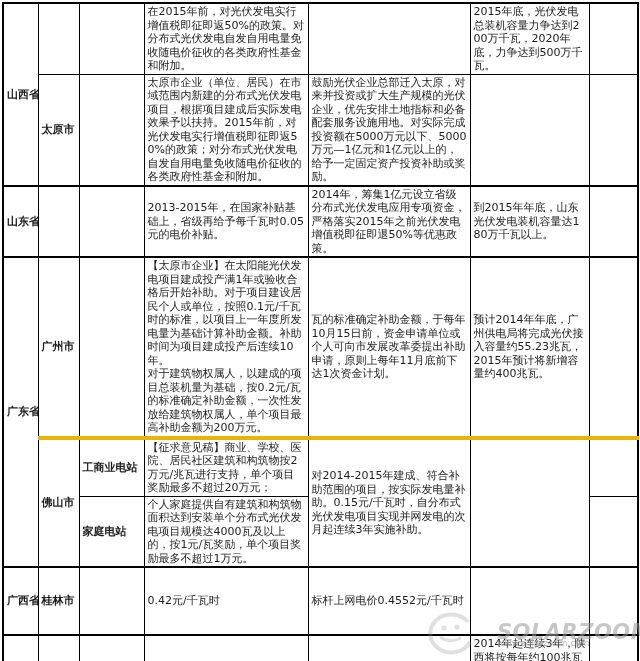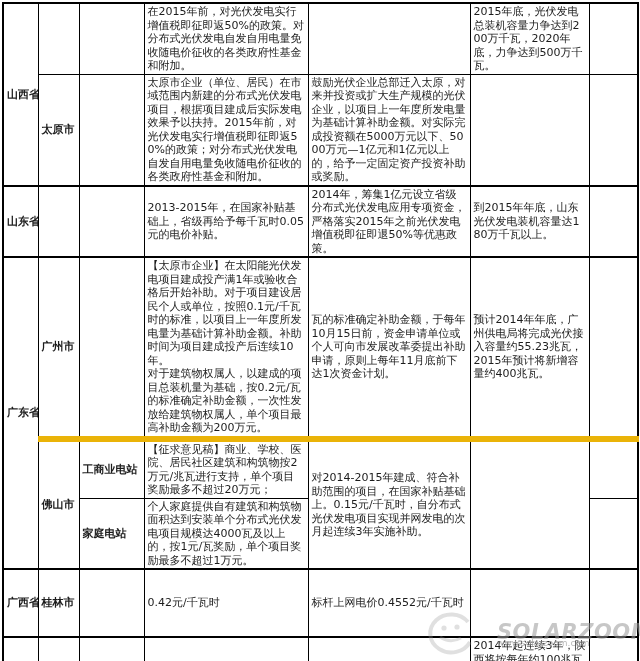--- a/index.html
+++ b/index.html
@@ -17,21 +17,21 @@
   }
   td{
     border:1px solid #000000;
     font-size:11px;line-height:13.5px;color:#1c1c1c;
     padding:1px 3px;
     vertical-align:middle;text-align:left;
     word-break:break-all;overflow:hidden;
     white-space:pre-line;
   }
   tr.group-top td{border-top:2px solid #000;margin-left:46px;}
-  td.sub-top{border-top:6px solid #eab308;margin-left:48px;}
+  td.sub-top{border-top:4px solid #eab308;margin-left:48px;}
   .c-prov,.c-city,.c-type{word-break:keep-all;font-weight:bold;}
   
   .wm{position:absolute;pointer-events:none;}
   .wm-brand{
     left:497px;top:620px;width:142px;height:20px;
     font-size:21px;font-weight:bold;font-style:italic;
     letter-spacing:0.5px;color:#9a9a9a;opacity:0.55;
     text-align:right;white-space:nowrap;
   }
   .wm-url{
@@ -65,21 +65,21 @@
         <td>在2015年前，对光伏发电实行增值税即征即返50%的政策。对分布式光伏发电自发自用电量免收随电价征收的各类政府性基金和附加。</td>
         <td></td>
         <td>2015年底，光伏发电总装机容量力争达到200万千瓦，2020年底，力争达到500万千瓦。</td>
         <td></td>
       </tr>
 
       <tr style="height:108px">
         <td class="c-city">太原市</td>
         <td class="c-type"></td>
         <td>太原市企业（单位、居民）在市域范围内新建的分布式光伏发电项目，根据项目建成后实际发电效果予以扶持。2015年前，对光伏发电实行增值税即征即返50%的政策；对分布式光伏发电自发自用电量免收随电价征收的各类政府性基金和附加。</td>
-        <td>鼓励光伏企业总部迁入太原，对来并投资或扩大生产规模的光伏企业，以项目上一年度所发电量为基础计算补助金额。对实际完成投资额在5000万元以下、5000万元—1亿元和1亿元以上的，给予一定固定资产投资补助或奖励。</td>
+        <td>鼓励光伏企业总部迁入太原，对来并投资或扩大生产规模的光伏企业，优先安排土地指标和必备配套服务设施用地。对实际完成投资额在5000万元以下、5000万元—1亿元和1亿元以上的，给予一定固定资产投资补助或奖励。</td>
         <td></td>
         <td></td>
       </tr>
 
       <tr style="height:62px" class="group-top">
         <td class="c-prov">山东省</td>
         <td class="c-city"></td>
         <td class="c-type"></td>
         <td>2013-2015年，在国家补贴基础上，省级再给予每千瓦时0.05元的电价补贴。</td>
         <td>2014年，筹集1亿元设立省级分布式光伏发电应用专项资金，严格落实2015年之前光伏发电增值税即征即退50%等优惠政策。</td>
@@ -95,21 +95,21 @@
 对于建筑物权属人，以建成的项目总装机量为基础，按0.2元/瓦的标准确定补助金额，一次性发放给建筑物权属人，单个项目最高补助金额为200万元。</td>
         <td>瓦的标准确定补助金额，于每年10月15日前，资金申请单位或个人可向市发展改革委提出补助申请，原则上每年11月底前下达1次资金计划。</td>
         <td>预计2014年年底，广州供电局将完成光伏接入容量约55.23兆瓦，2015年预计将新增容量约400兆瓦。</td>
         <td></td>
       </tr>
 
       <tr style="height:53px">
         <td rowspan="2" class="c-city sub-top">佛山市</td>
         <td class="c-type sub-top">工商业电站</td>
         <td class="sub-top">【征求意见稿】商业、学校、医院、居民社区建筑和构筑物按2万元/兆瓦进行支持，单个项目奖励最多不超过20万元；</td>
-        <td rowspan="2" class="sub-top">对2014-2015年建成、符合补助范围的项目，在国家补贴基础上。0.15元/千瓦时，自分布式光伏发电项目实现并网发电的次月起连续3年实施补助。</td>
+        <td rowspan="2" class="sub-top">对2014-2015年建成、符合补助范围的项目，按实际发电量补助。0.15元/千瓦时，自分布式光伏发电项目实现并网发电的次月起连续3年实施补助。</td>
         <td rowspan="2" class="sub-top"></td>
         <td class="sub-top"></td>
       </tr>
 
       <tr style="height:68px">
         <td class="c-type">家庭电站</td>
         <td>个人家庭提供自有建筑和构筑物面积达到安装单个分布式光伏发电项目规模达4000瓦及以上的，按1元/瓦奖励，单个项目奖励最多不超过1万元。</td>
         <td></td>
       </tr>
 

